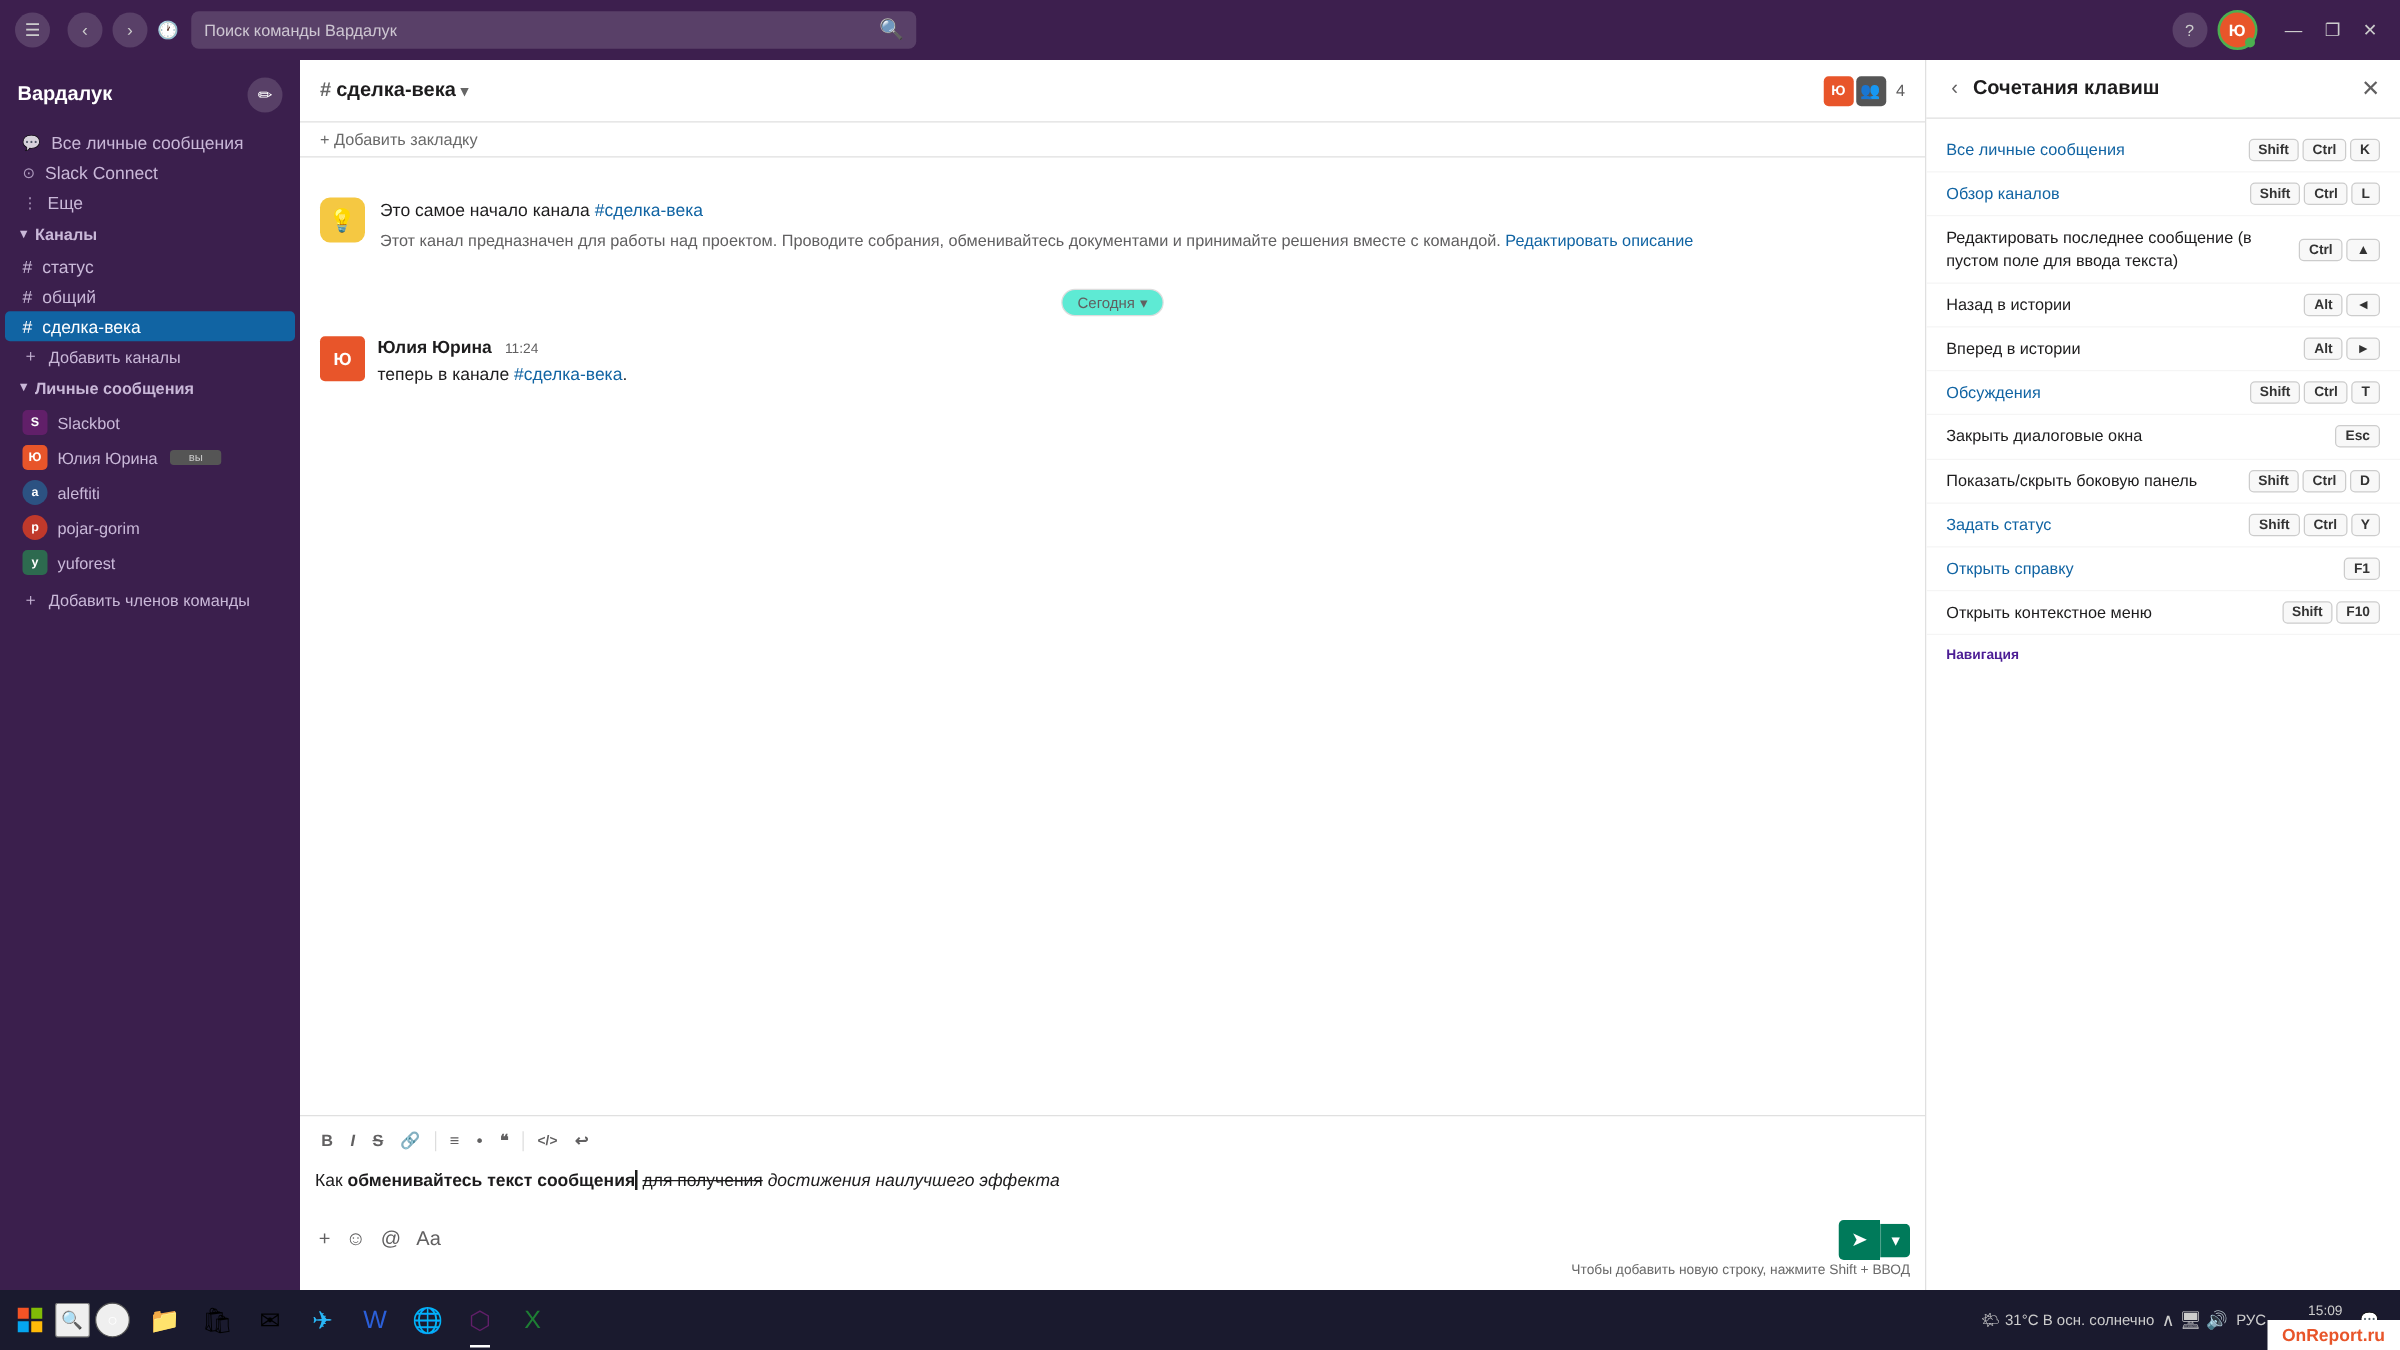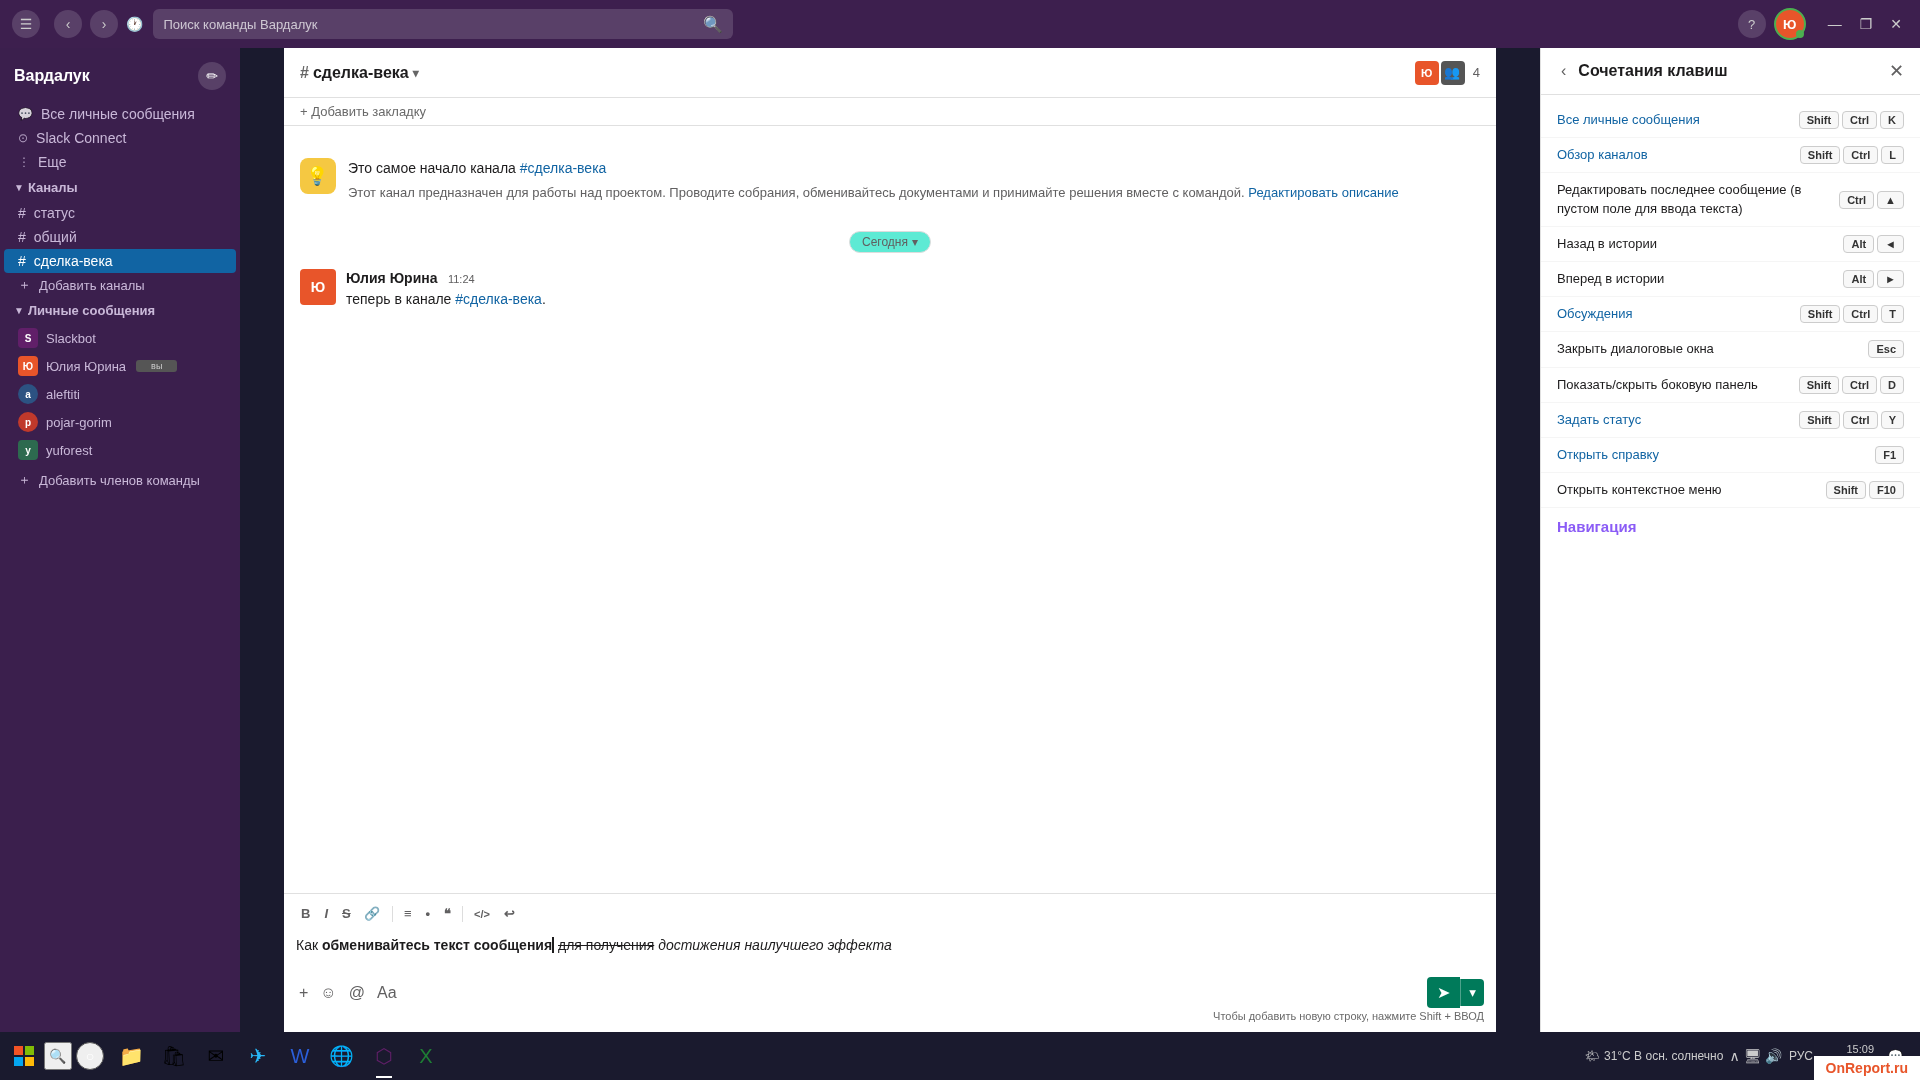--- a/index.html
+++ b/index.html
@@ -48,21 +48,20 @@
       cursor: pointer; border: 2px solid #4caf50; position: relative;
     }
     .status-dot { width: 8px; height: 8px; background: #4caf50; border-radius: 50%; position: absolute; bottom: 0; right: 0; }
     .window-controls { display: flex; gap: 6px; margin-left: 8px; }
     .win-ctrl { background: transparent; border: none; color: #ccc; font-size: 14px; cursor: pointer; padding: 2px 6px; }
 
     
     .main-layout {
       display: flex;
       height: calc(1080px - 48px - 48px);
-      gap: 44px;
     }
 
     
     .sidebar {
       width: 240px;
       background: #3b1f4d;
       color: #ccc;
       display: flex;
       flex-direction: column;
       padding: 10px 0;
@@ -383,23 +382,23 @@
       border: 1px solid #ccc;
       border-radius: 4px;
       padding: 2px 7px;
       font-size: 11px;
       font-weight: bold;
       color: #333;
       white-space: nowrap;
     }
     .shortcuts-section-title {
       padding: 10px 16px 4px;
-      font-size: 15px;
+      font-size: 11px;
       font-weight: bold;
-      color: #8b5cf6;
+      color: #4c1d95;
     }
 
     
     .taskbar {
       height: 48px;
       background: #1a1a2e;
       display: flex;
       align-items: center;
       padding: 0 8px;
       gap: 4px;

